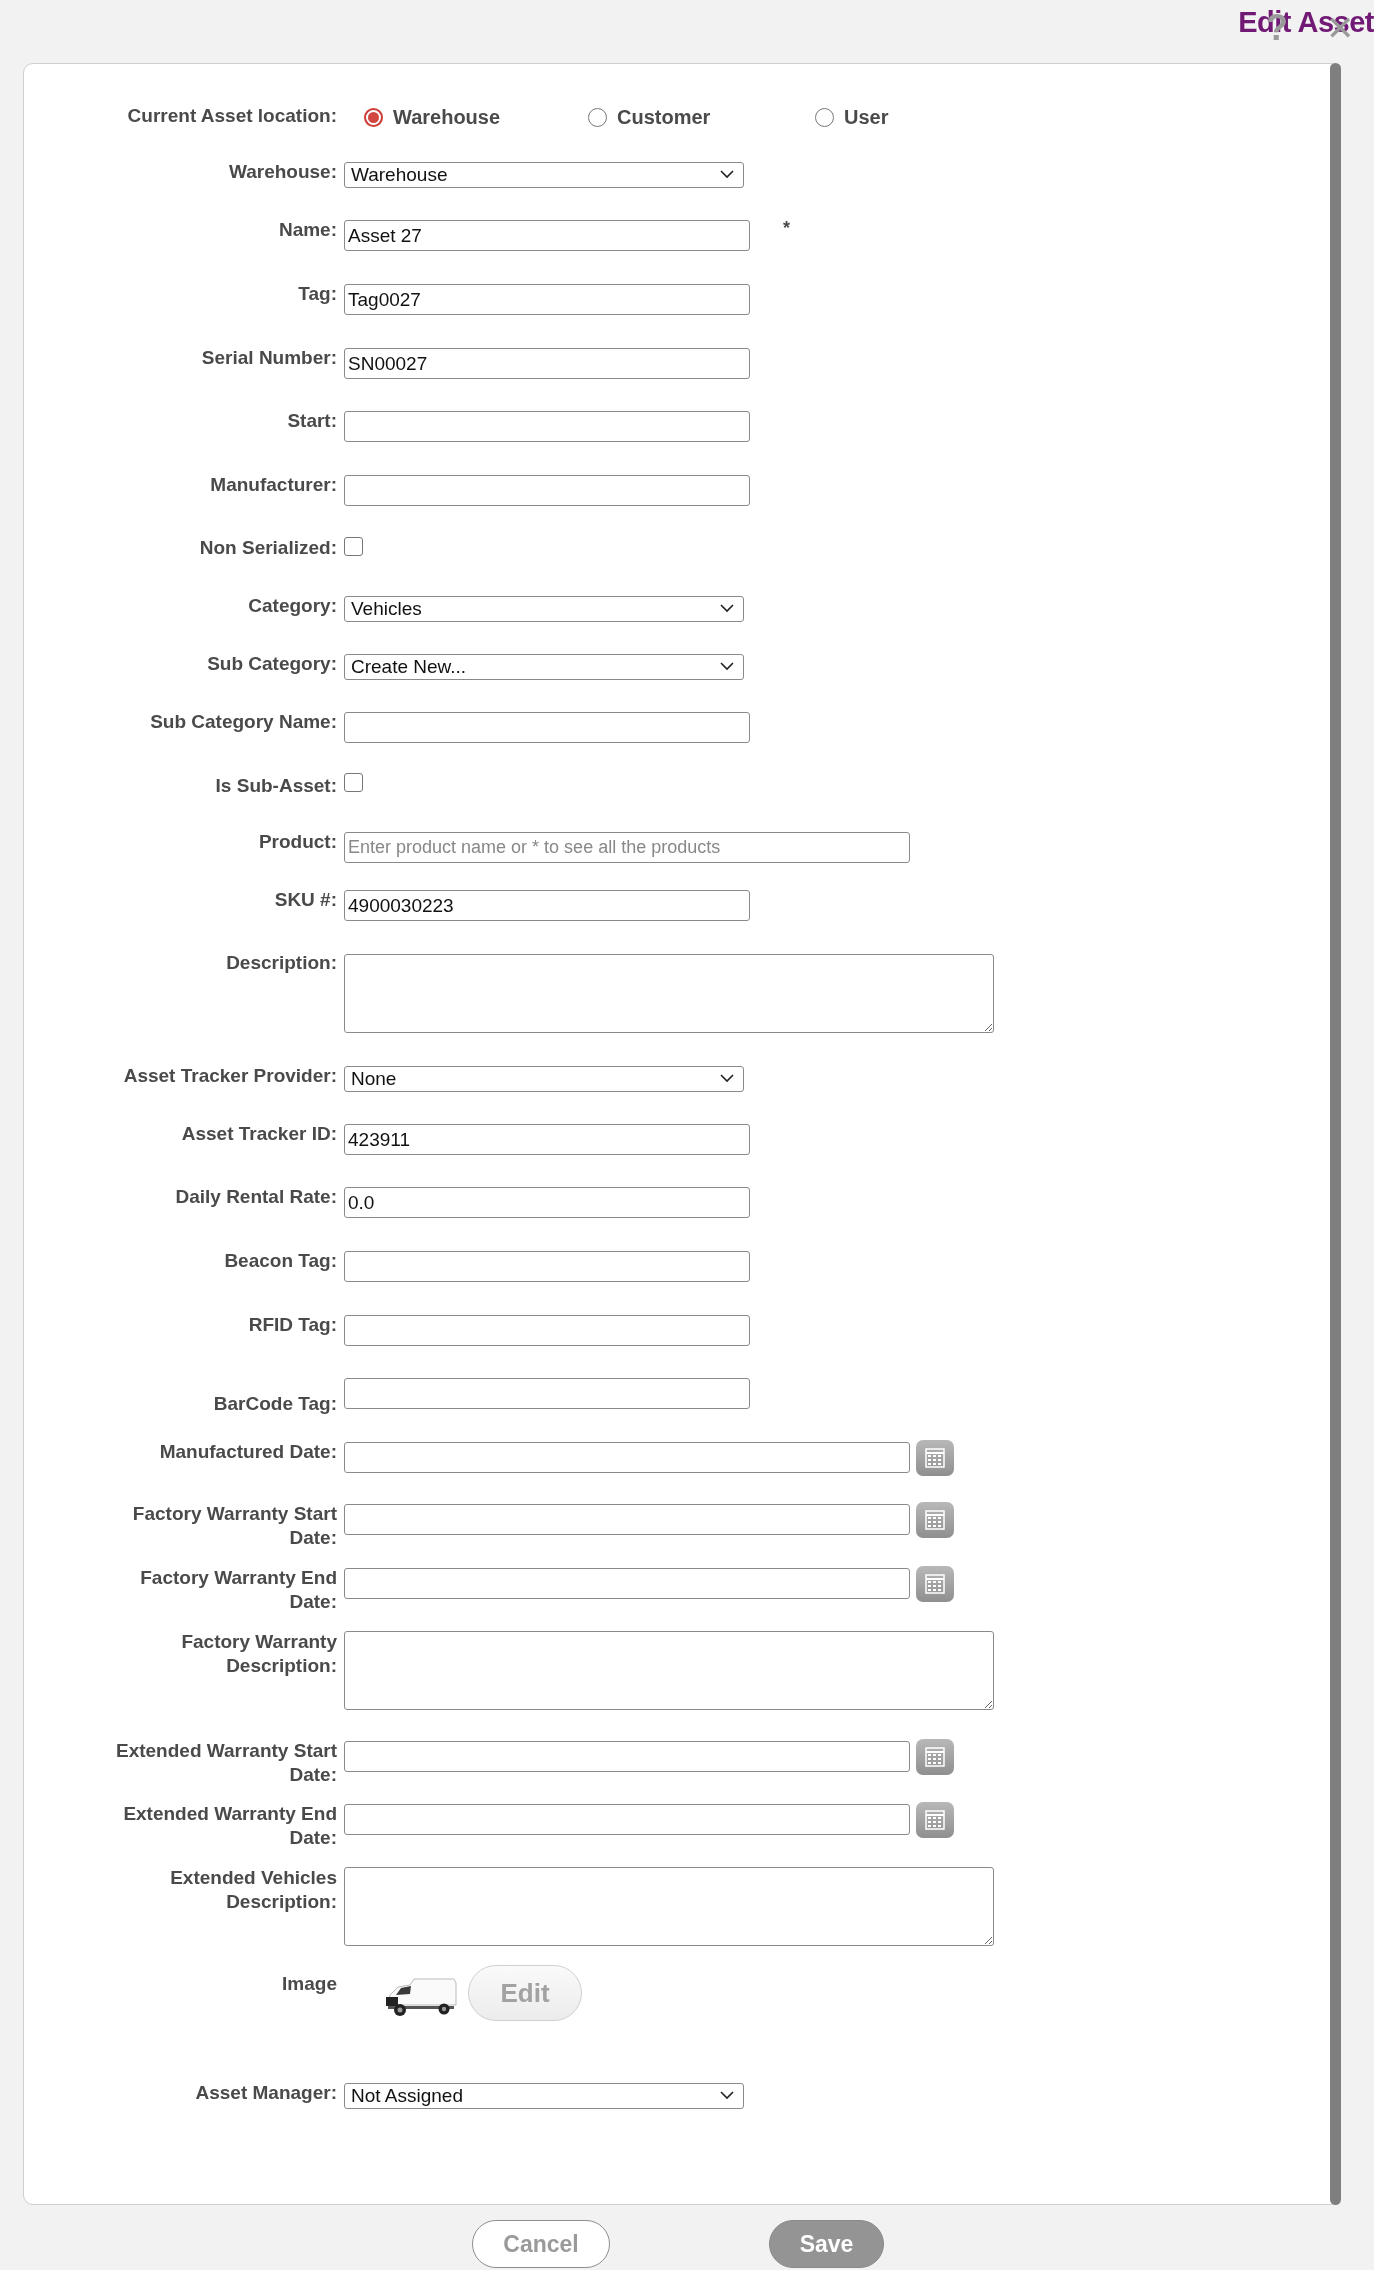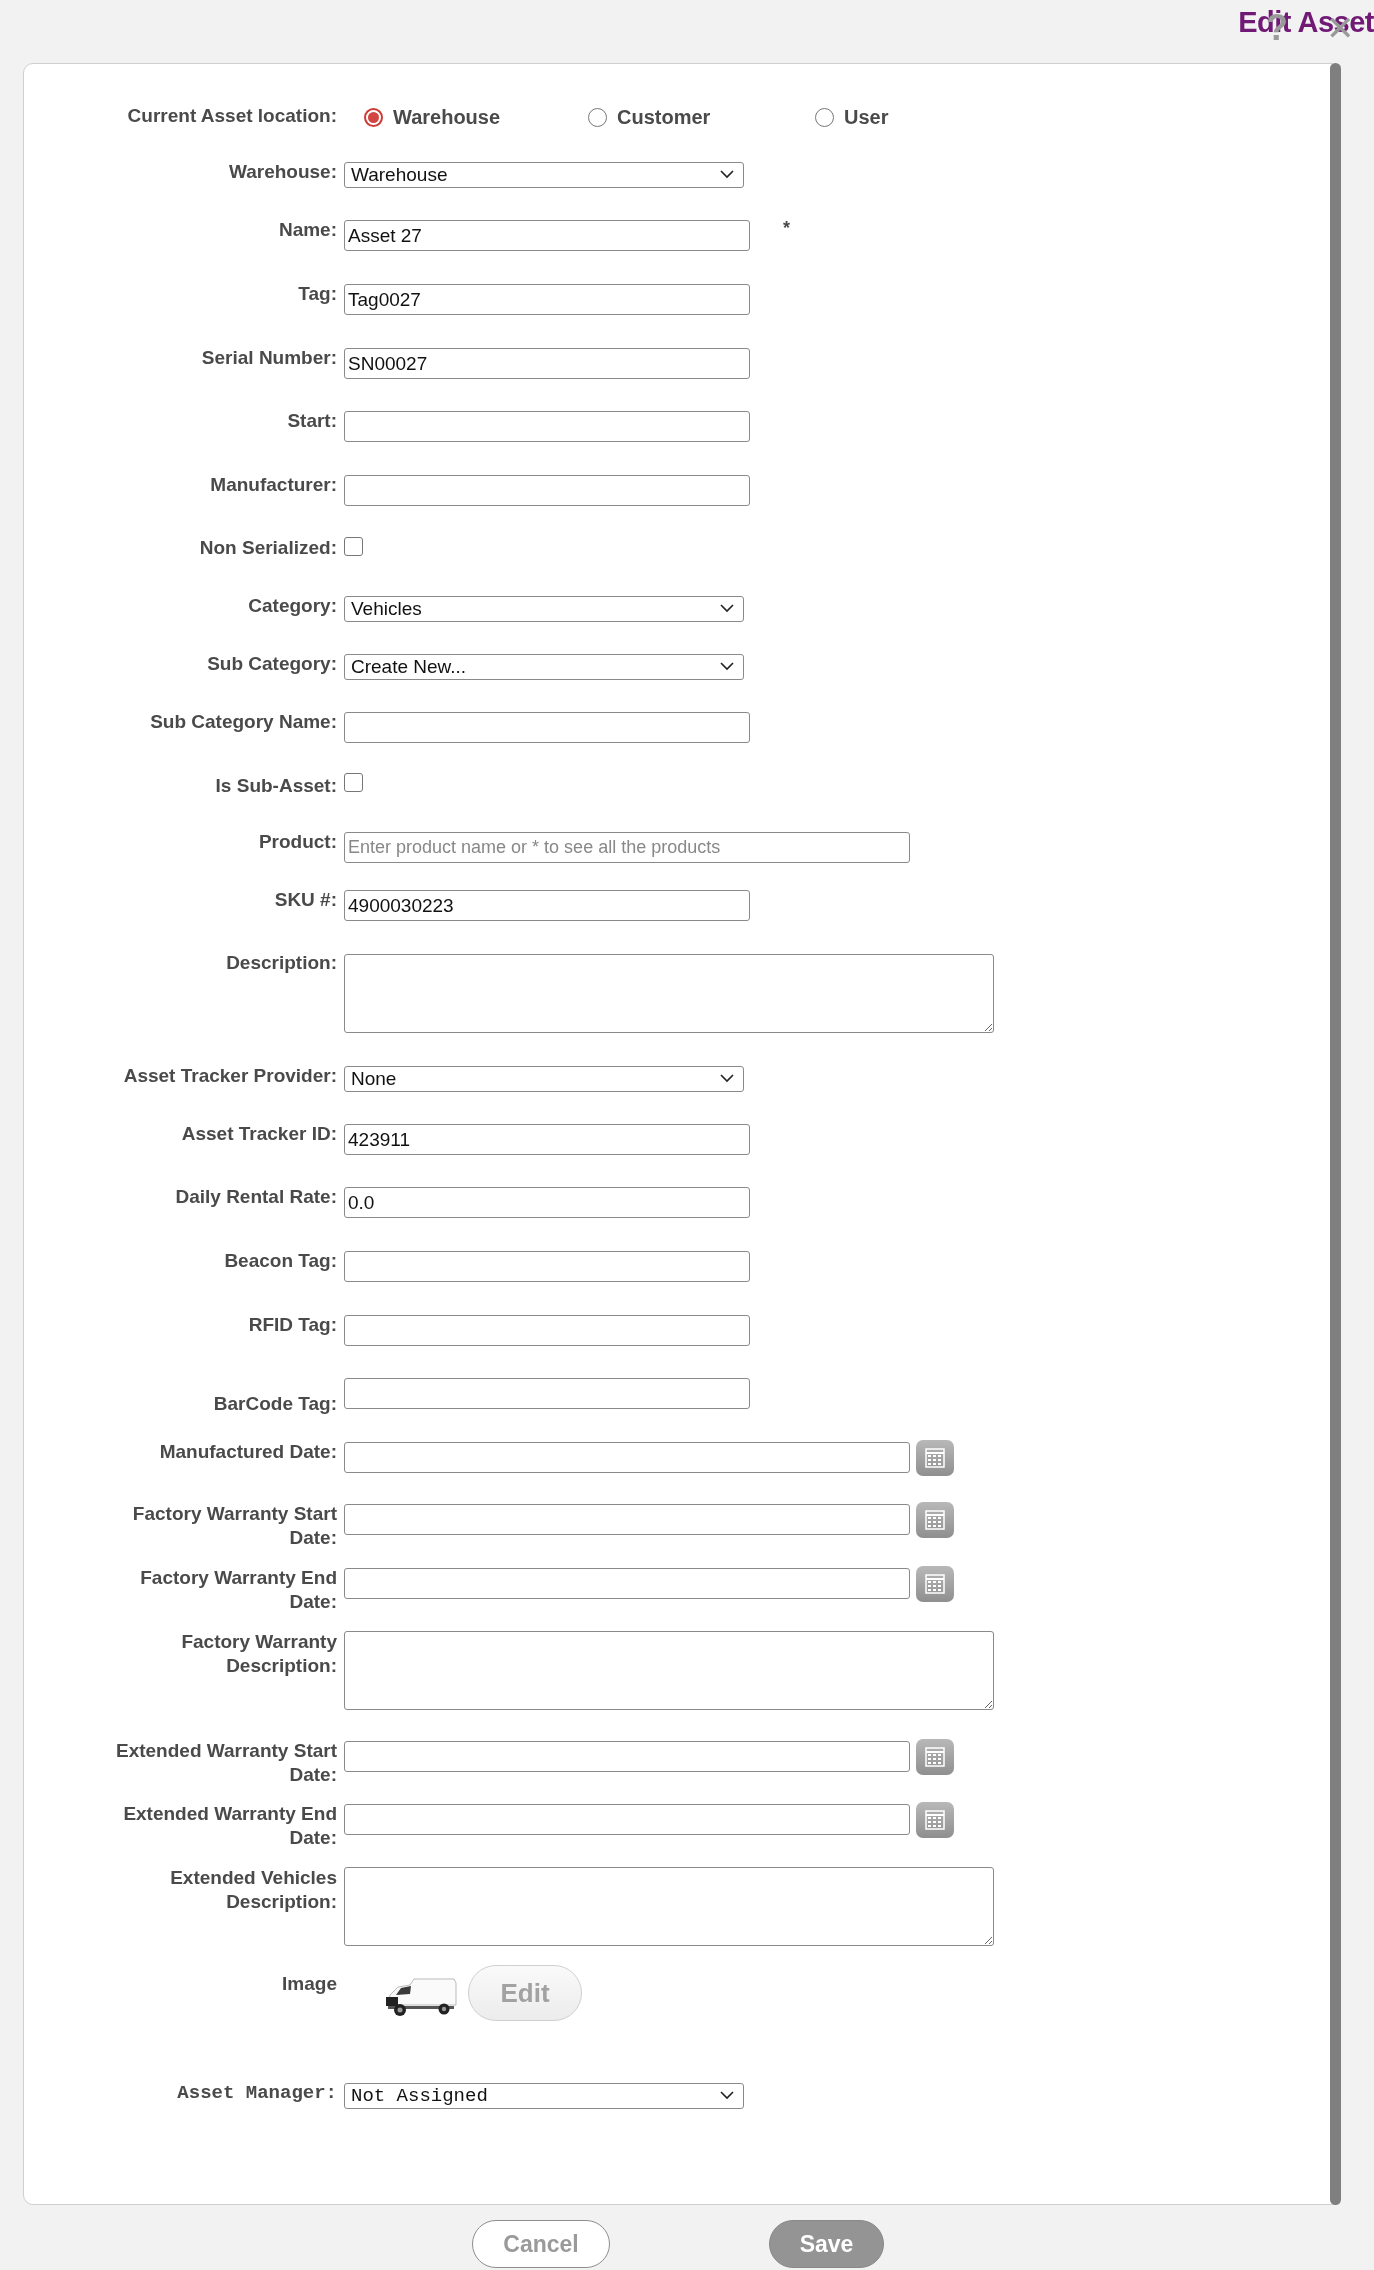--- a/index.html
+++ b/index.html
@@ -376,21 +376,21 @@
         <rect x="4" y="33" width="66" height="3" fill="#555"></rect>
         <circle cx="16" cy="37" r="6" fill="#222"></circle>
           <circle cx="16" cy="37" r="2.5" fill="#999"></circle>
         <circle cx="60" cy="36" r="5.5" fill="#222"></circle>
           <circle cx="60" cy="36" r="2.2" fill="#999"></circle>
       </svg>
       <div class="edit-btn">Edit</div>
     </div>
   </div>
 
-  <div class="row" style="top:2017px;font-family:Liberation Mono, monospace;">
+  <div class="row" style="top:2017px;">
     <div class="lbl" style="top:0;">Asset Manager:</div>
     <div class="ctl sel" style="top:2px;">
       <span>Not Assigned</span>
       <svg class="chev" viewBox="0 0 16 16">
           <polyline points="2,5 8,11 14,5" fill="none" stroke="#222" stroke-width="1.6"></polyline>
         </svg>
     </div>
   </div>
 </div>
 

